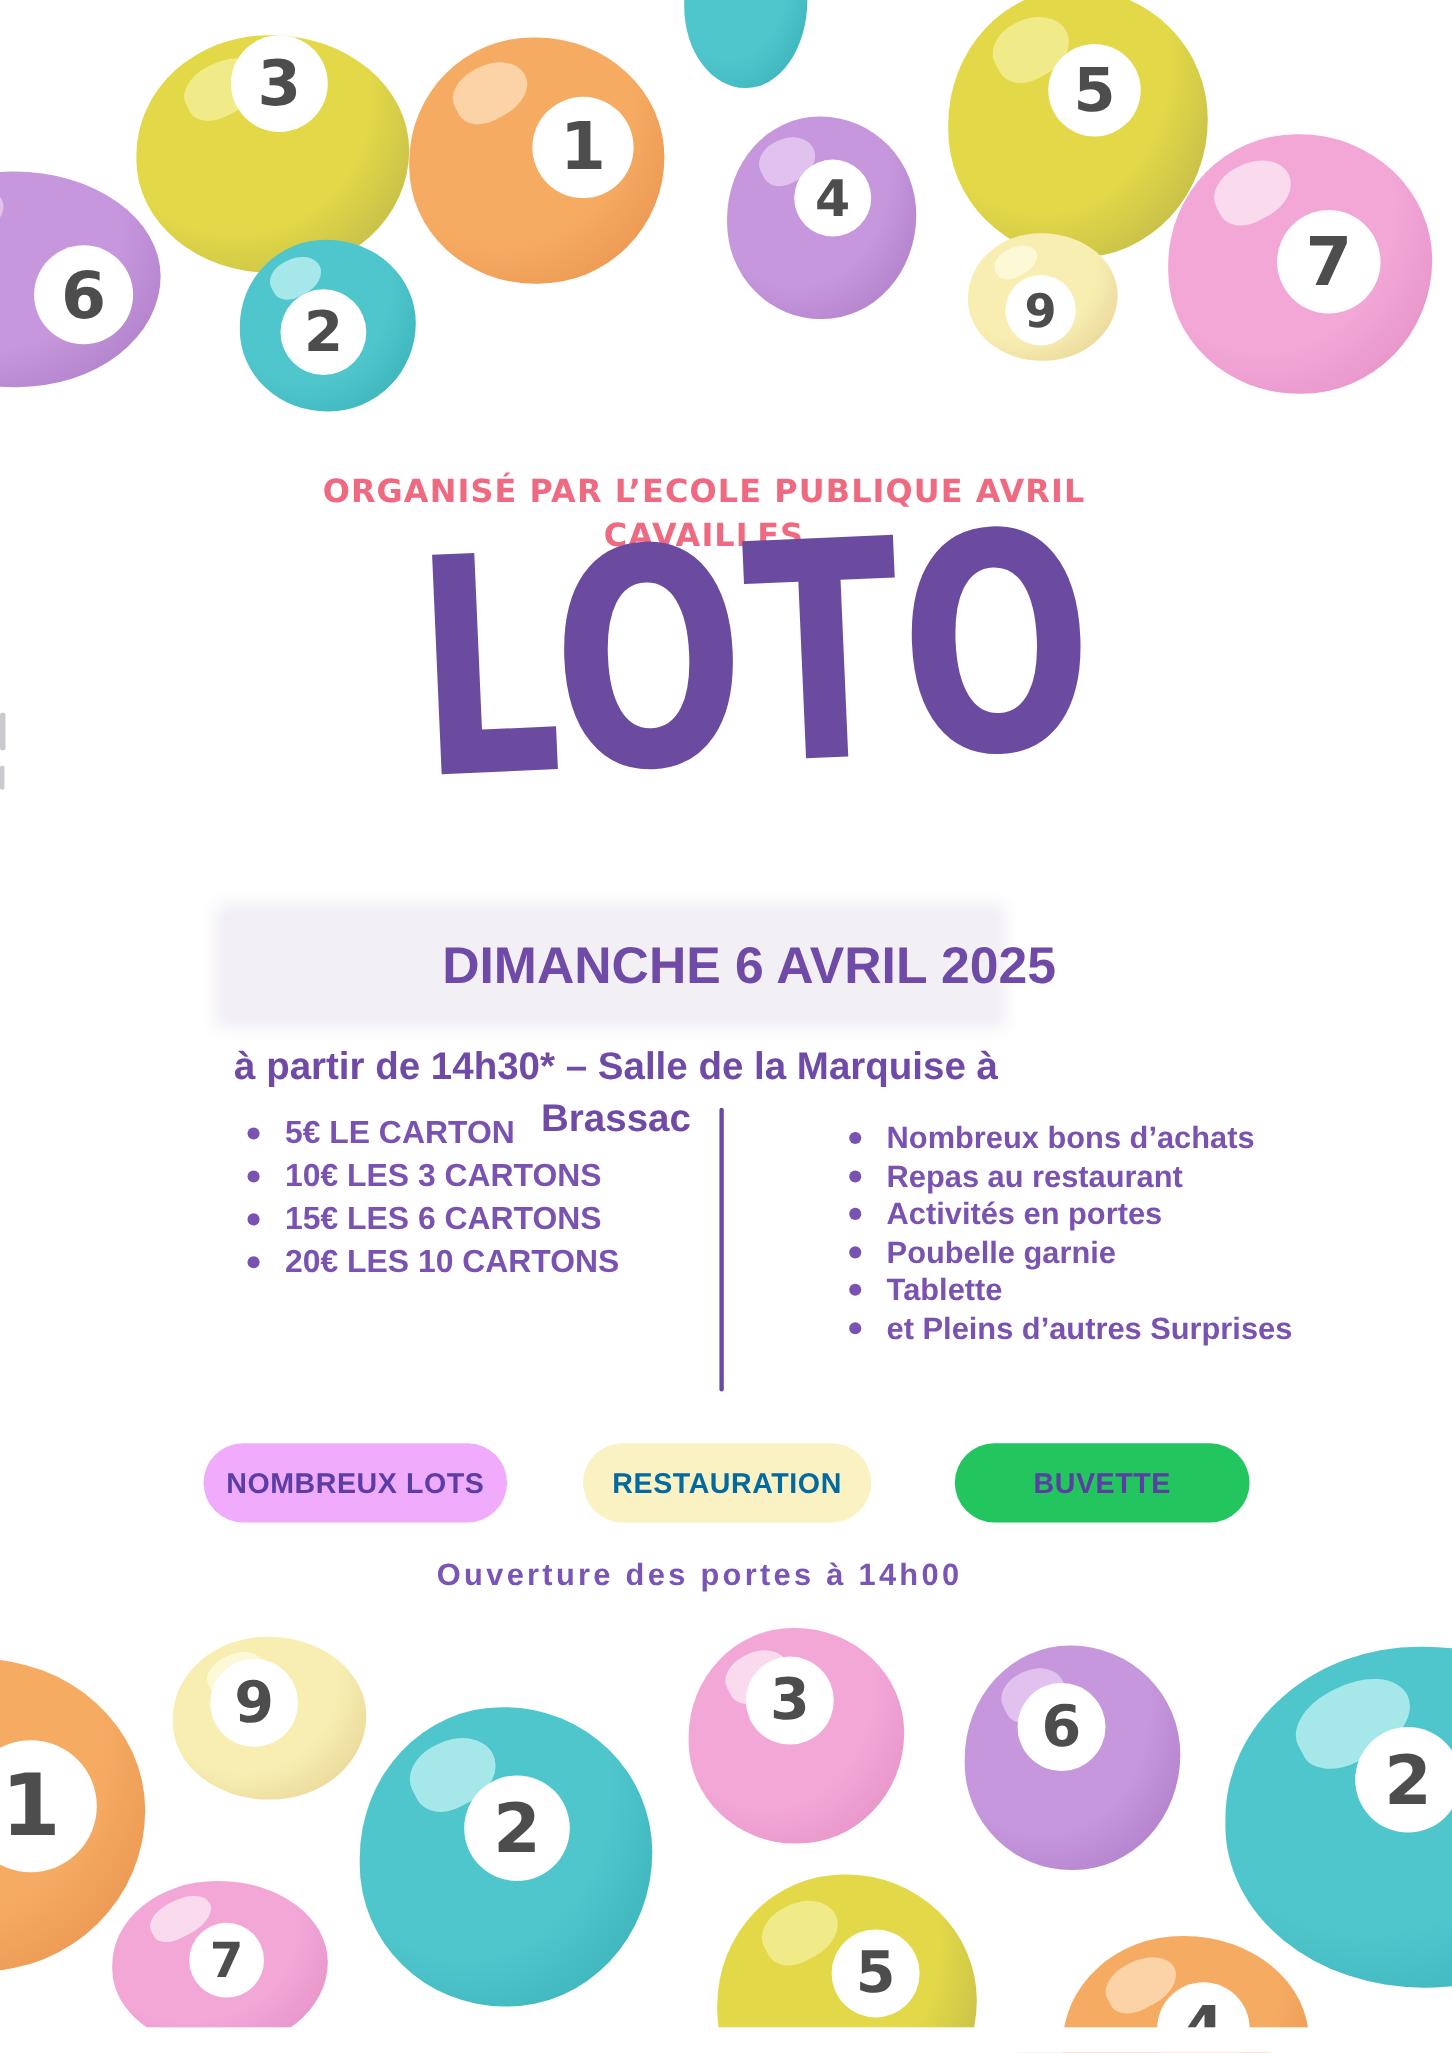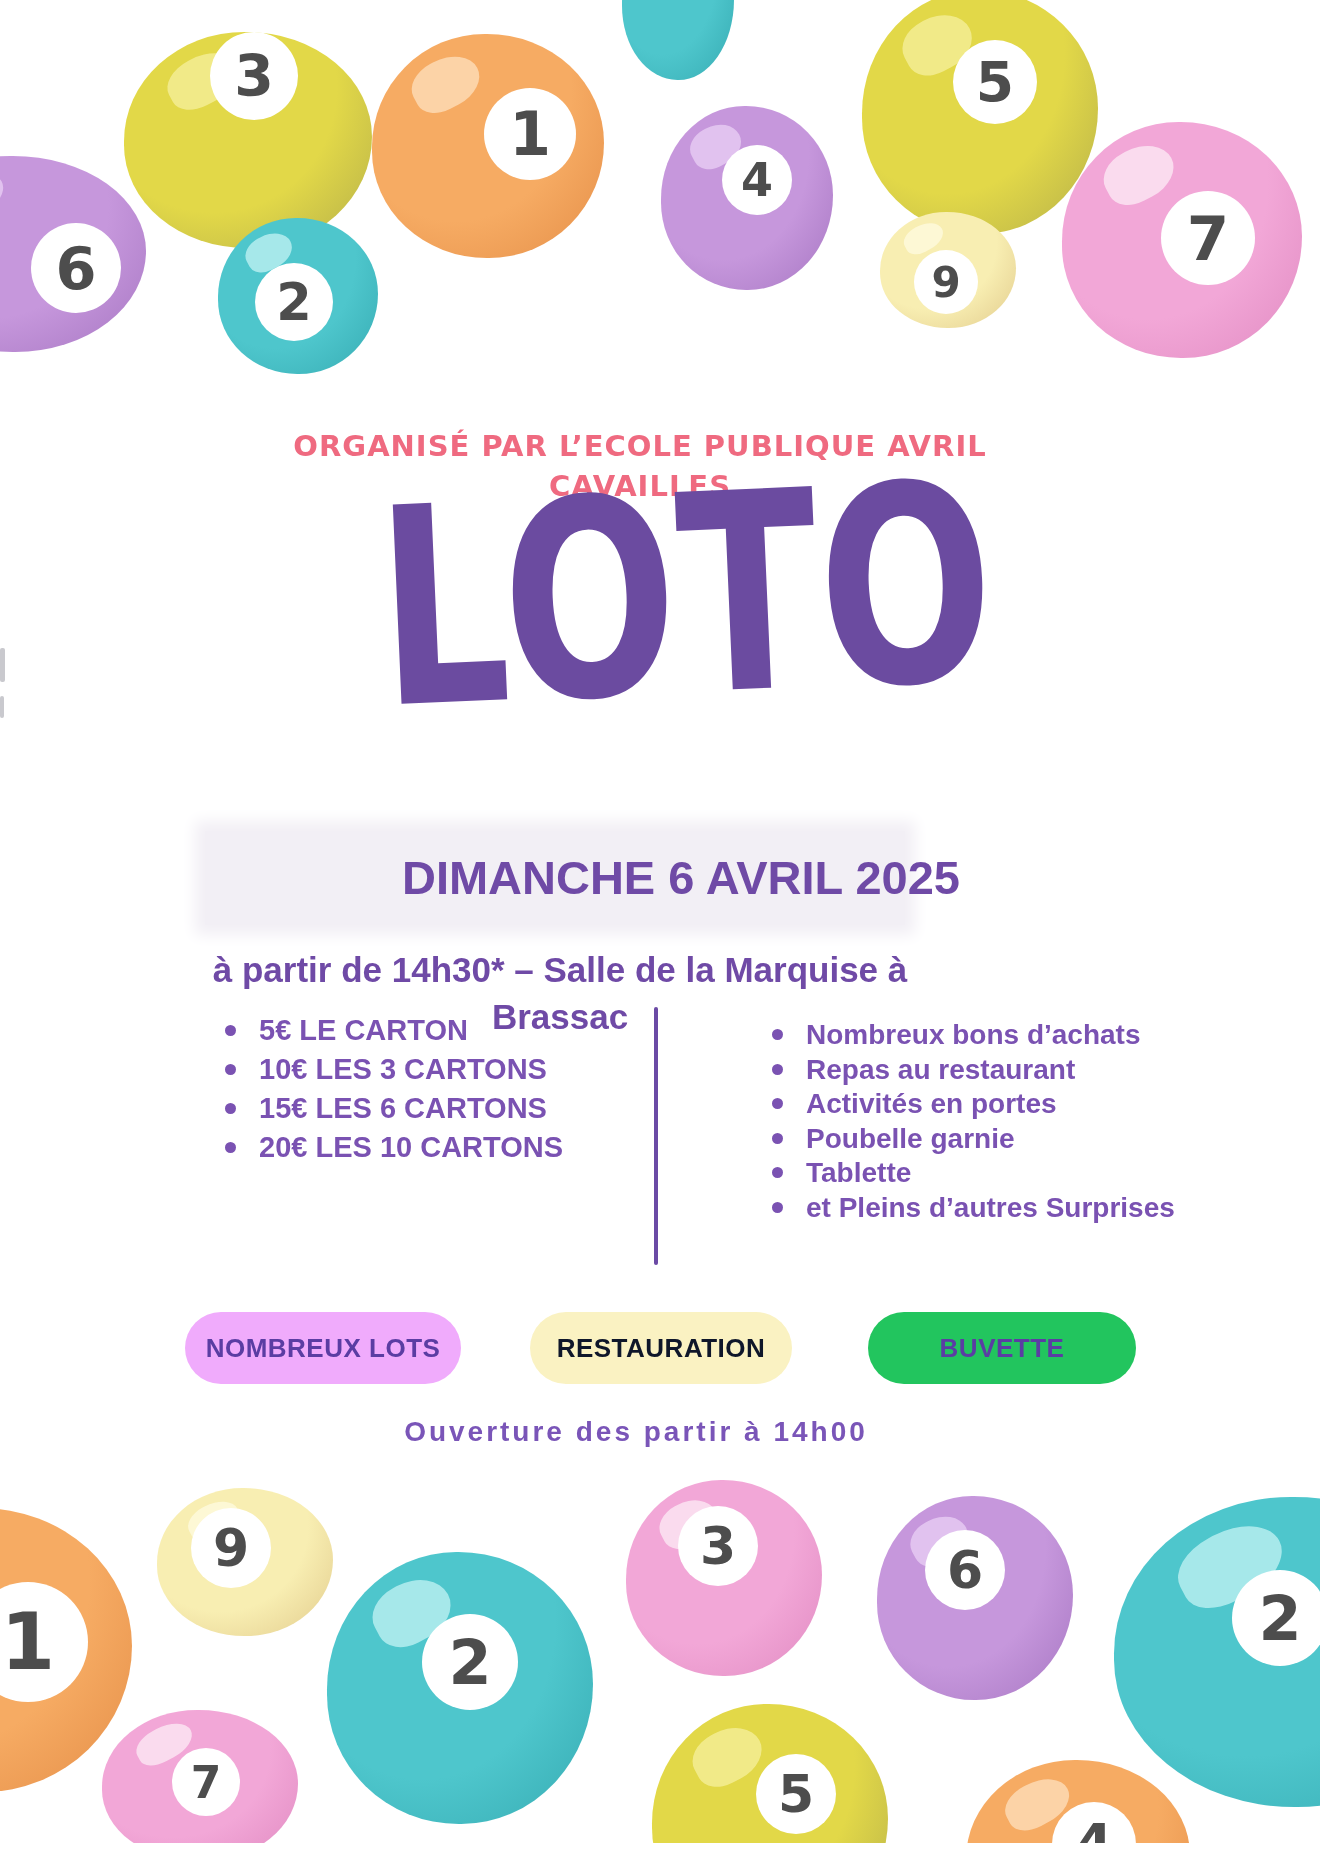--- a/index.html
+++ b/index.html
@@ -228,21 +228,21 @@
       <li>Nombreux bons d’achats</li>
       <li>Repas au restaurant</li>
       <li>Activités en portes</li>
       <li>Poubelle garnie</li>
       <li>Tablette</li>
       <li>et Pleins d’autres Surprises</li>
     </ul>
 
   <div id="badges">
       <div class="pill" style="left: 185px; width: 276px; background: #f0abfc; color: rgb(91, 61, 163);">NOMBREUX LOTS</div>
-      <div class="pill" style="left: 530px; width: 262px; background: rgb(250, 242, 194); color: #0f172a;">RESTAURATION</div>
+      <div class="pill" style="left: 530px; width: 262px; background: rgb(250, 242, 194); color: #0369a1;">RESTAURATION</div>
       <div class="pill" style="left: 868px; width: 268px; background: #22c55e; color: rgb(91, 61, 163);">BUVETTE</div>
     </div>
 
-  <div class="footer-note">Ouverture des partir à 14h00</div>
+  <div class="footer-note">Ouverture des portes à 14h00</div>
 
   <div class="bottom-strip"></div>
 
 </div>
 
 </body></html>

